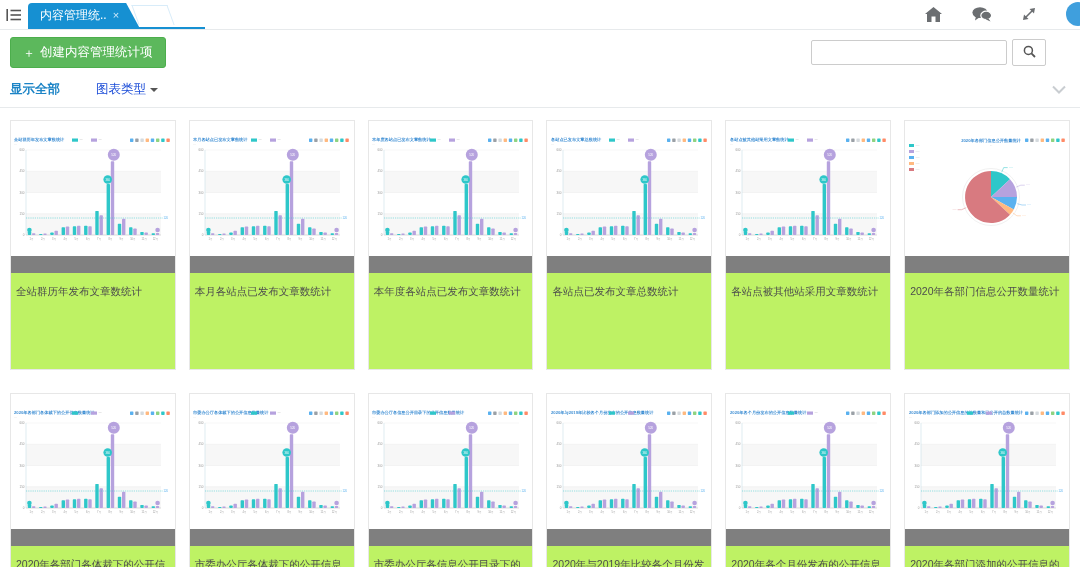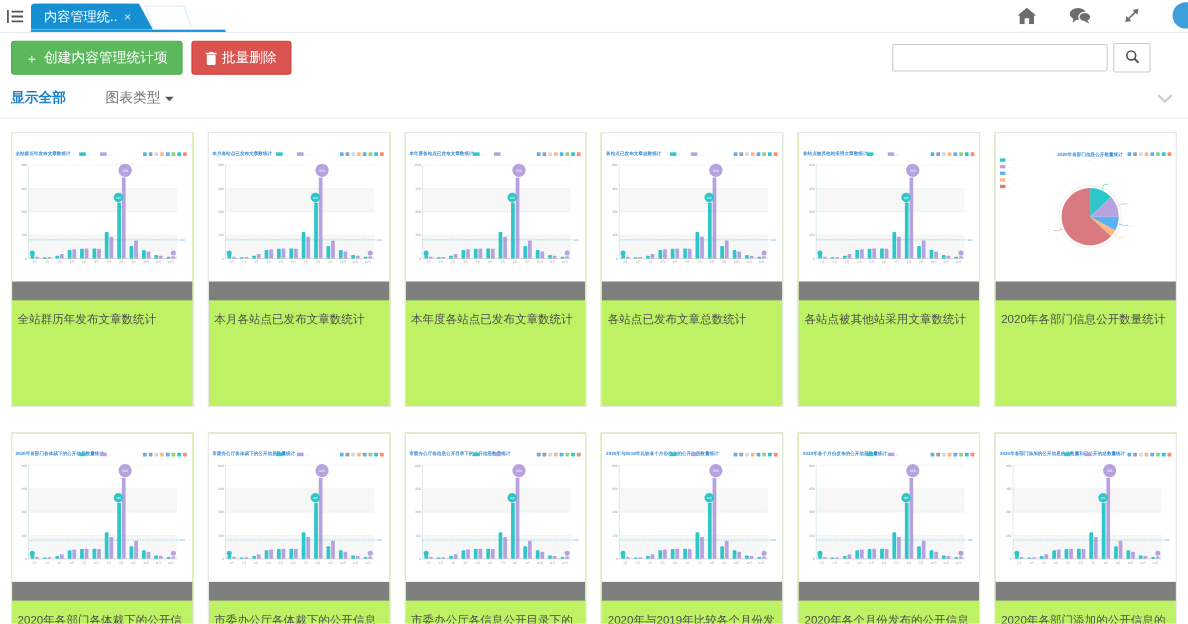--- a/index.html
+++ b/index.html
@@ -30,21 +30,21 @@
   .btn .glyph { font-size:12px; line-height:1; display:flex; align-items:center; }
   .search { margin-left:auto; margin-right:24px; display:flex; align-items:center; gap:5px; }
   .search input { width:196px; height:25px; border:1px solid #ccc; border-radius:2px; padding:0 6px; font-size:12px;
                   font-family:inherit; color:#555; outline:none; }
   .search button { width:34px; height:27px; border:1px solid #ccc; border-radius:2px; background:#fff; cursor:pointer;
                    display:flex; align-items:center; justify-content:center; }
 
   
   .filterbar { display:flex; align-items:center; gap:36px; padding:6px 10px 9px; border-bottom:1px solid #e7eaec; }
   .show-all { color:#1c84c6; font-size:12.5px; font-weight:bold; text-decoration:none; cursor:pointer; }
-  .chart-type { font-size:12.5px; color:#737373; cursor:pointer; display:flex; align-items:center; gap:4px; }
+  .chart-type { font-size:12.5px; color:#1d4ed8; cursor:pointer; display:flex; align-items:center; gap:4px; }
   .caret { width:0; height:0; border-left:4px solid transparent; border-right:4px solid transparent; border-top:4px solid #555; }
   .collapse { margin-left:auto; color:#c9cdd1; cursor:pointer; display:flex; margin-right:4px; }
 
   
   .grid { padding:12px 10px; display:grid; grid-template-columns:repeat(6, 1fr); grid-auto-rows:250px; gap:23px 13px; }
   .card { border:1px solid #e7e7e7; background:#bef264; overflow:hidden; cursor:pointer; }
   .thumb { height:135px; display:flex; align-items:center; justify-content:center; background:#fff; }
   .thumb svg { width:161px; height:112px; display:block; }
   .graybar { height:17px; background:#7f7f7f; }
   .card-title { padding:9px 5px; font-size:10.5px; color:#4d4d4d; line-height:1.75; }
@@ -91,30 +91,20 @@
         </svg>
       </span>
       <span class="avatar"></span>
     </div>
   </header>
 
   <div class="toolbar">
     <button class="btn green">
       <span class="glyph">＋</span>
       <span>创建内容管理统计项</span>
-    </button>
-    <button class="btn red">
-      <span class="glyph">
-        <svg width="10" height="12" viewBox="0 0 10 12">
-          <rect x="1" y="3" width="8" height="9" rx="1" fill="#fff"></rect>
-          <rect x="0" y="1" width="10" height="1.5" fill="#fff"></rect>
-          <rect x="3.2" y="0" width="3.6" height="1.2" fill="#fff"></rect>
-        </svg>
-      </span>
-      <span>批量删除</span>
     </button>
     <div class="search">
       <input type="text" value="" style="">
       <button>
         <span>
           <svg width="13" height="13" viewBox="0 0 13 13">
             <circle cx="5.4" cy="5.4" r="4" fill="none" stroke="#555" stroke-width="1.5"></circle>
             <line x1="8.4" y1="8.4" x2="12" y2="12" stroke="#555" stroke-width="1.8"></line>
           </svg>
         </span>

